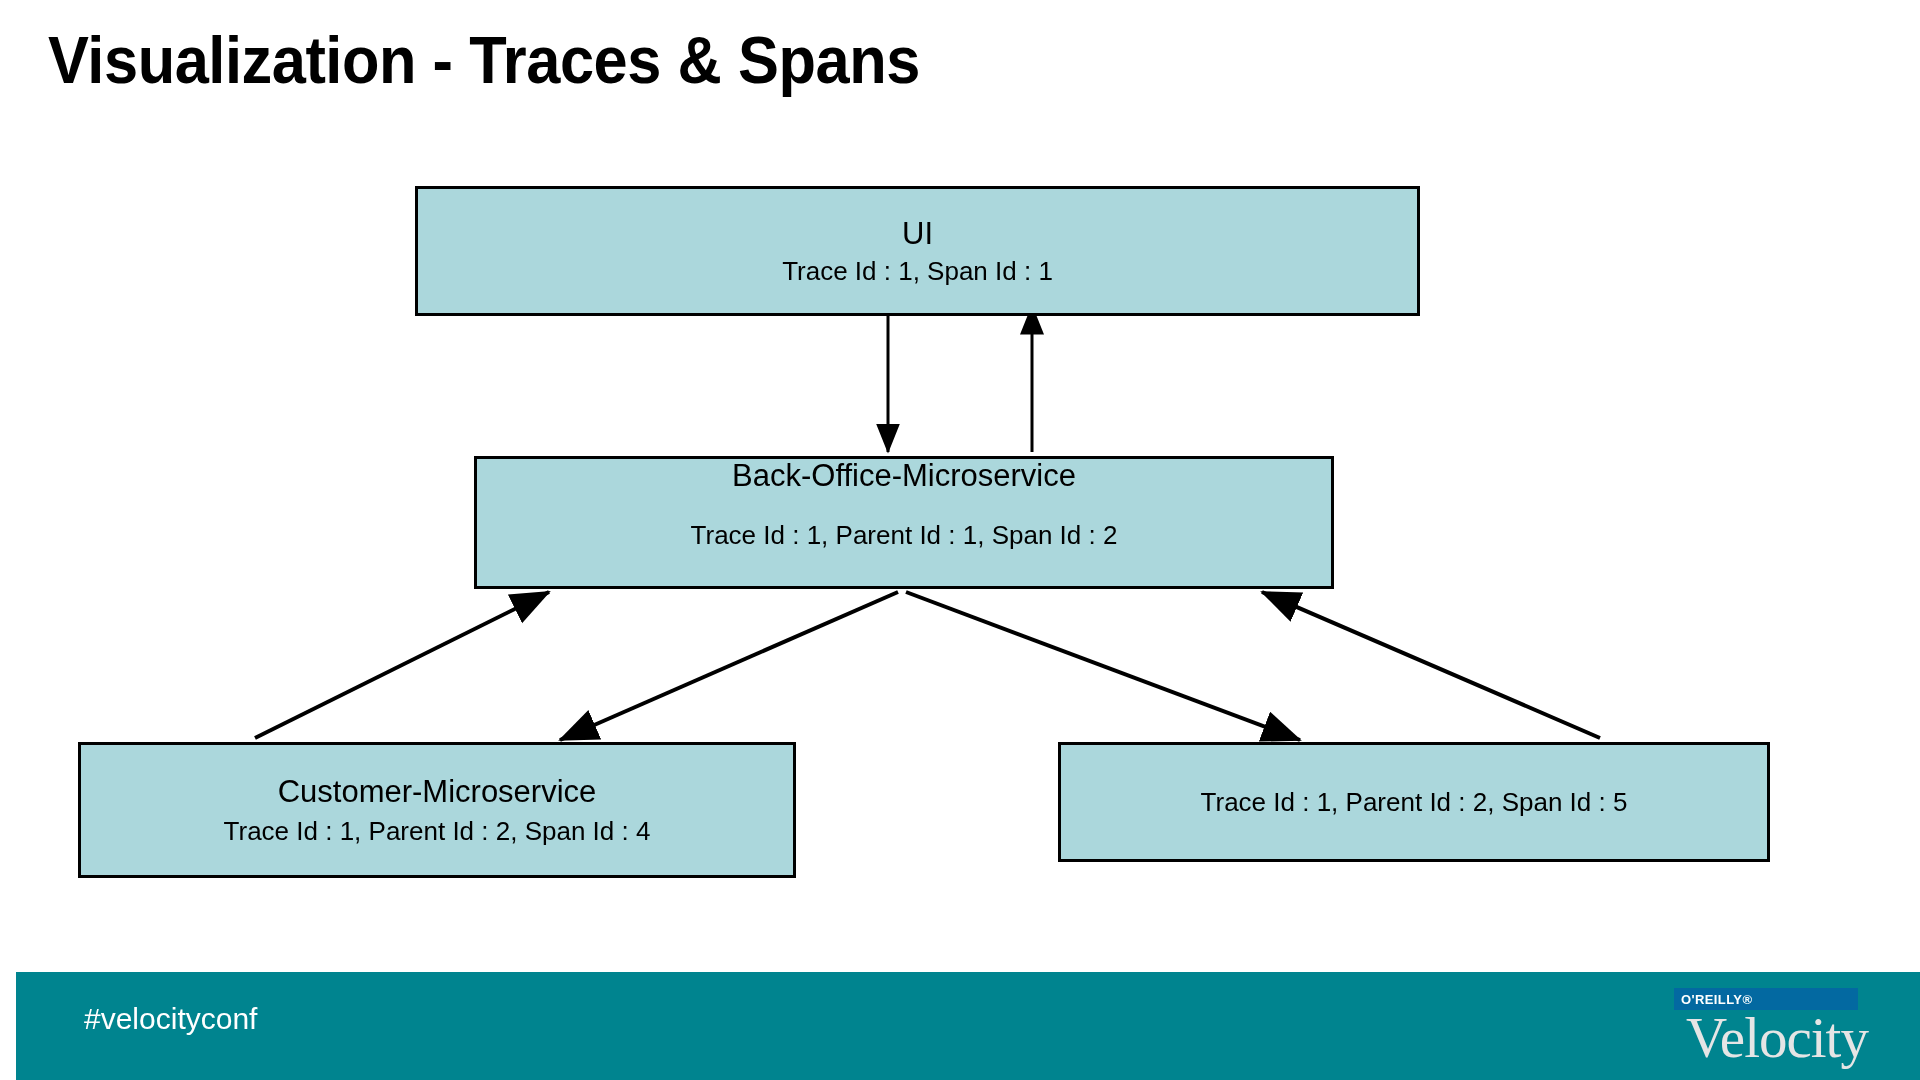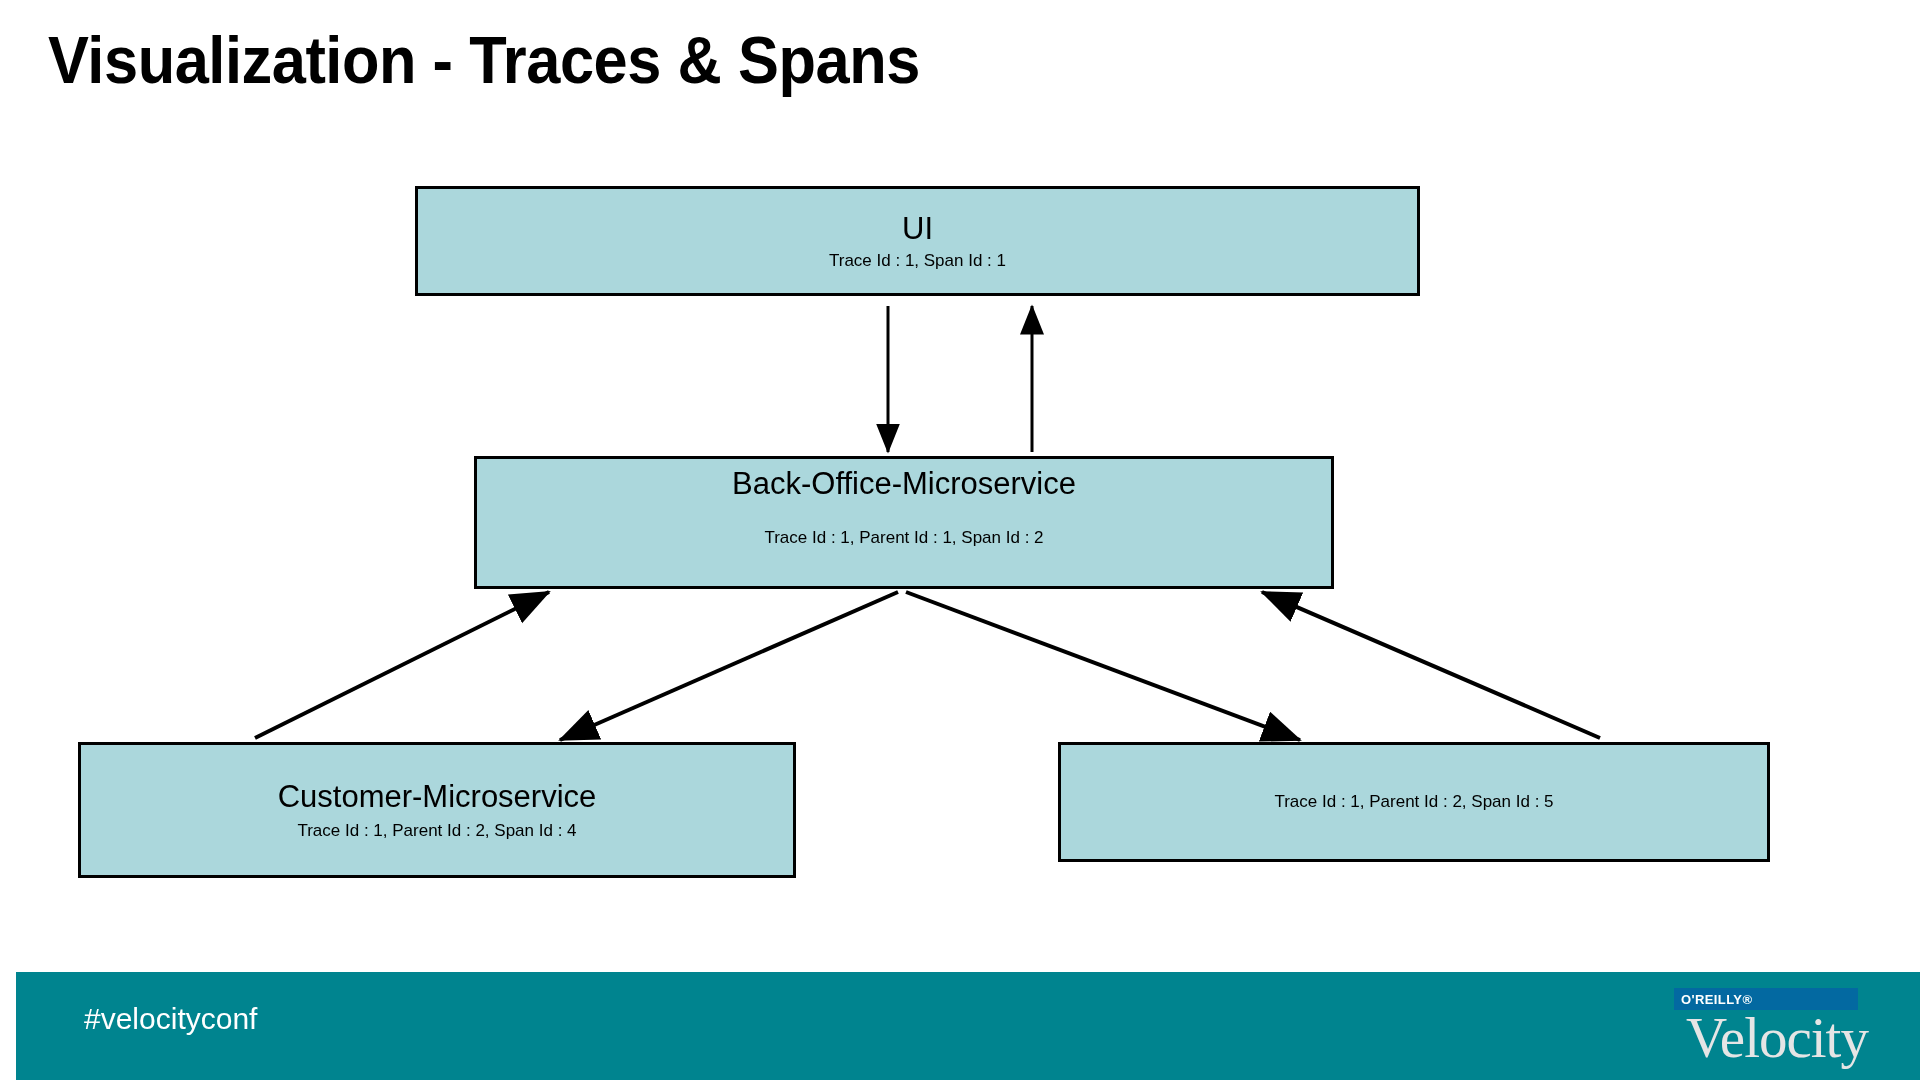--- a/index.html
+++ b/index.html
@@ -66,38 +66,38 @@
   }
   .node-title {
     font-family: "Liberation Sans", sans-serif;
     font-size: 31px;
     font-weight: normal;
     line-height: 1.1;
     white-space: nowrap;
   }
   .node-sub {
     font-family: "Liberation Sans", sans-serif;
-    font-size: 17px;
+    font-size: 26px;
     font-weight: normal;
     line-height: 1.1;
     white-space: nowrap;
   }
 
   
   #node-ui {
     left: 415px;  top: 186px;
-    width: 1005px; height: 110px; align-items: center;
+    width: 1005px; height: 130px; align-items: center;
   }
   #node-ui .node-title { margin-bottom: 6px; }
 
   #node-backoffice {
     left: 474px;  top: 456px;
     width: 860px;  height: 133px;
     justify-content: flex-start;
-    padding-top: 8px;
+    padding-top: 0;
   }
   #node-backoffice .node-title { margin-bottom: 28px; }
 
   #node-customer {
     left: 78px;   top: 742px;
     width: 718px;  height: 136px;
   }
   #node-customer .node-title { margin-bottom: 8px; }
 
   #node-account {

